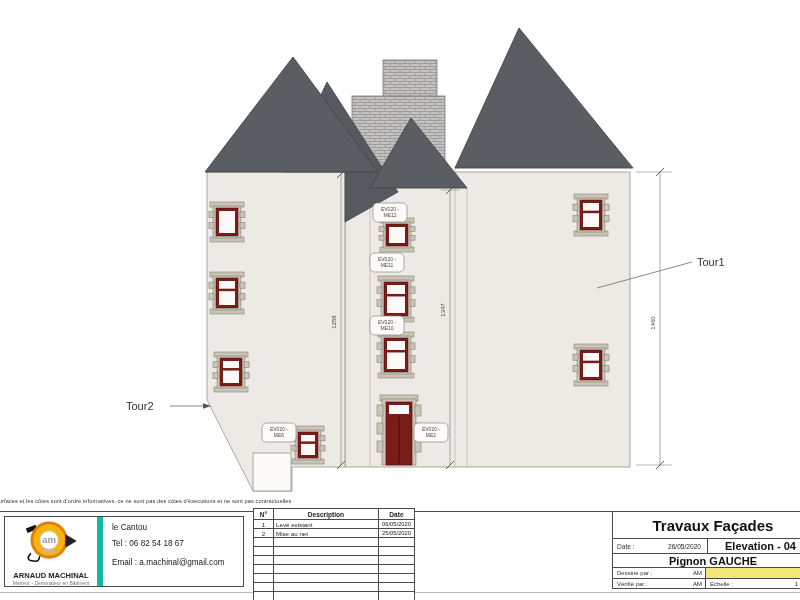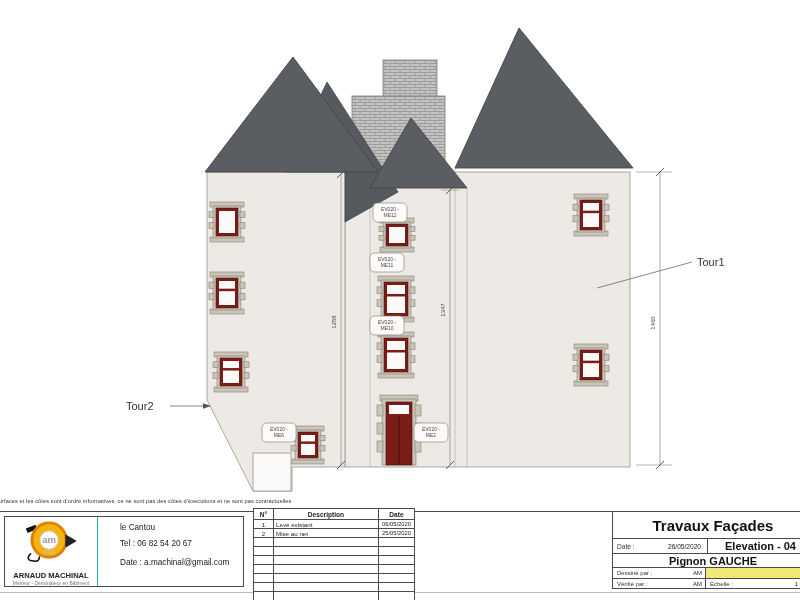--- a/index.html
+++ b/index.html
@@ -17,21 +17,21 @@
   .hline-top{position:absolute;top:511px;left:0;width:800px;border-top:1px solid #4a4a4a;}
   .hline-bottom{position:absolute;top:592px;left:0;width:800px;border-top:1px solid #b9b9b9;}
 
   .company-box{
     position:absolute;top:516px;left:4px;width:238px;height:69px;
     border:1px solid #4a4a4a;display:flex;background:#fff;
   }
   .company-logo-col{width:92px;display:flex;flex-direction:column;align-items:center;padding-top:3px;}
   .company-name{font-size:7.6px;font-weight:bold;color:#222;margin-top:9px;white-space:nowrap;}
   .company-tagline{font-size:5px;color:#777;white-space:nowrap;}
-  .company-addr-col{flex:1;border-left:1px solid #14b8a6;padding:6px 0 0 22px;font-size:8.2px;line-height:1.25;}
+  .company-addr-col{flex:1;border-left:6px solid #14b8a6;padding:6px 0 0 9px;font-size:8.2px;line-height:1.25;}
   .addr-gap-s{height:6px;} .addr-gap-m{height:8px;}
 
   .rev-table{
     position:absolute;top:508px;left:253px;width:154px;border-collapse:collapse;
     font-size:6.2px;color:#222;background:#fff;table-layout:fixed;
   }
   .rev-table th,.rev-table td{border:1px solid #4a4a4a;padding:0 2px;height:8px;overflow:hidden;white-space:nowrap;}
   .rev-table th{font-weight:bold;text-align:center;height:10px;font-size:6.6px;}
   .col-num{width:15px;text-align:center;}
   .col-desc{width:100px;text-align:left;}
@@ -288,23 +288,23 @@
       <polygon points="44,15 56,22 44,29" fill="#222"></polygon>
       <text x="27" y="24.5" font-size="10" font-weight="bold" fill="#9a9a9a" text-anchor="middle">am</text>
       <path d="M20,32 h14 M21,34.5 h12" stroke="#bdbdbd" stroke-width="0.8"></path>
     </svg>
     <div class="company-name">ARNAUD MACHINAL</div>
     <div class="company-tagline">Métreur - Dessinateur en Bâtiment</div>
   </div>
   <div class="company-addr-col">
     <div>le Cantou</div>
     <div class="addr-gap-s"></div>
-    <div>Tel : 06 82 54 20 67</div>
+    <div>Tel : 06 82 54 18 67</div>
     <div class="addr-gap-m"></div>
-    <div>Date : a.machinal@gmail.com</div>
+    <div>Email : a.machinal@gmail.com</div>
   </div>
 </div>
 
 <table class="rev-table">
   <tbody>
       <tr>
     <th class="col-num">N°</th>
     <th class="col-desc">Description</th>
     <th class="col-date">Date</th>
   </tr>

